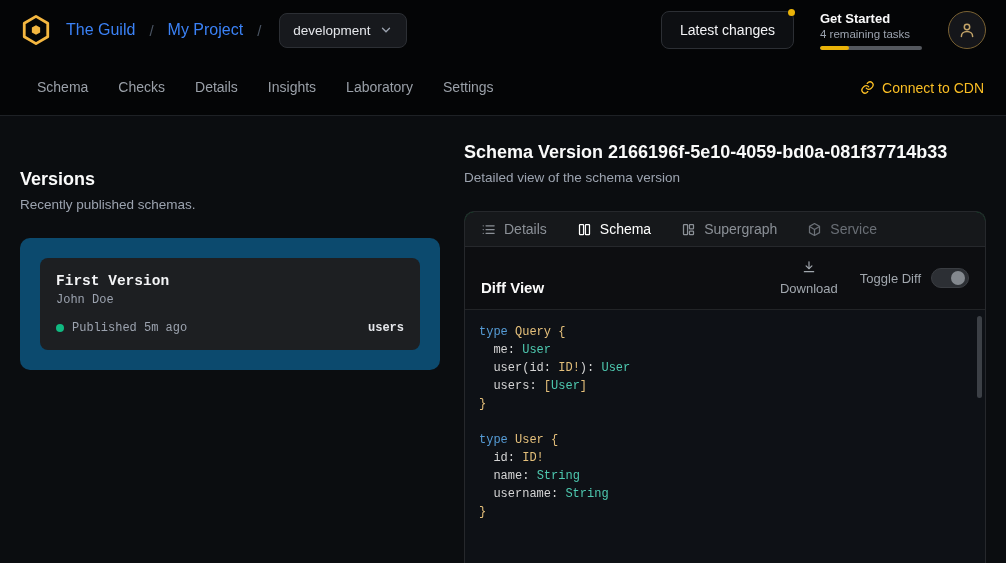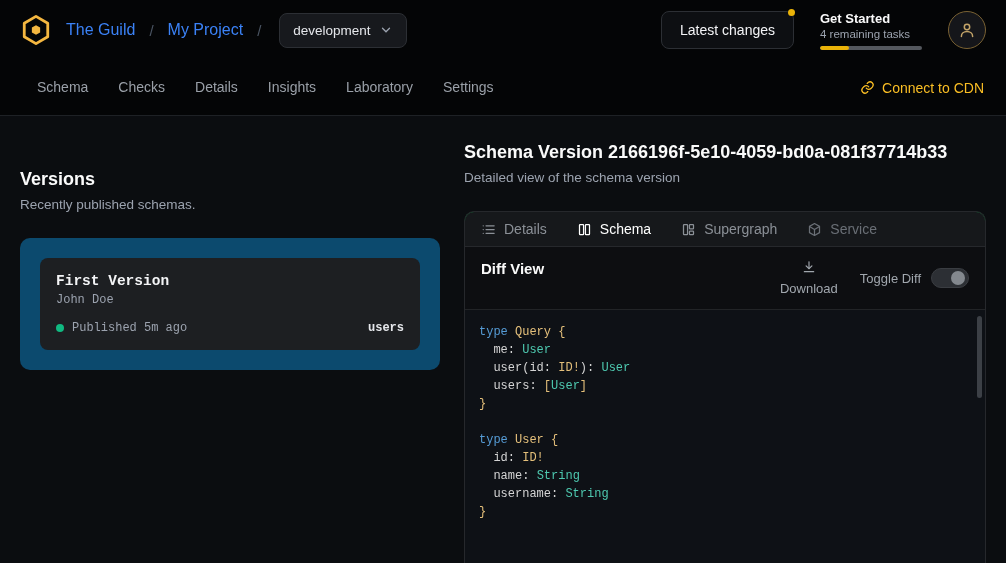--- a/index.html
+++ b/index.html
@@ -99,21 +99,21 @@
     display: flex; align-items: center; gap: 30px;
     background: #16181b; border-bottom: 1px solid #26282c;
     padding: 9px 16px;
   }
   .ptab { display: flex; align-items: center; gap: 8px; font-size: 14px; color: #8b9097; }
   .ptab svg { stroke: currentColor; }
   .ptab.active { color: #ffffff; }
   .ptab.dim { color: #6a6f76; }
 
   .diff-toolbar {
-    display: flex; align-items: flex-start;
+    display: flex; align-items: flex-end;
     padding: 13px 16px; background: #0d0e11; border-bottom: 1px solid #222427;
   }
   .diff-title { font-size: 15px; font-weight: 700; color: #fafafa; }
   .diff-actions { margin-left: auto; display: flex; align-items: center; gap: 22px; }
   .download-btn { display: flex; align-items: center; gap: 7px; font-size: 13px; color: #a1a7ae; flex-direction: column; }
   .toggle-wrap { display: flex; align-items: center; gap: 10px; }
   .toggle-label { font-size: 13px; color: #a1a7ae; }
   .switch {
     position: relative; width: 38px; height: 20px; border-radius: 10px;
     background: #2c2f34; border: 1px solid #3a3d42;

